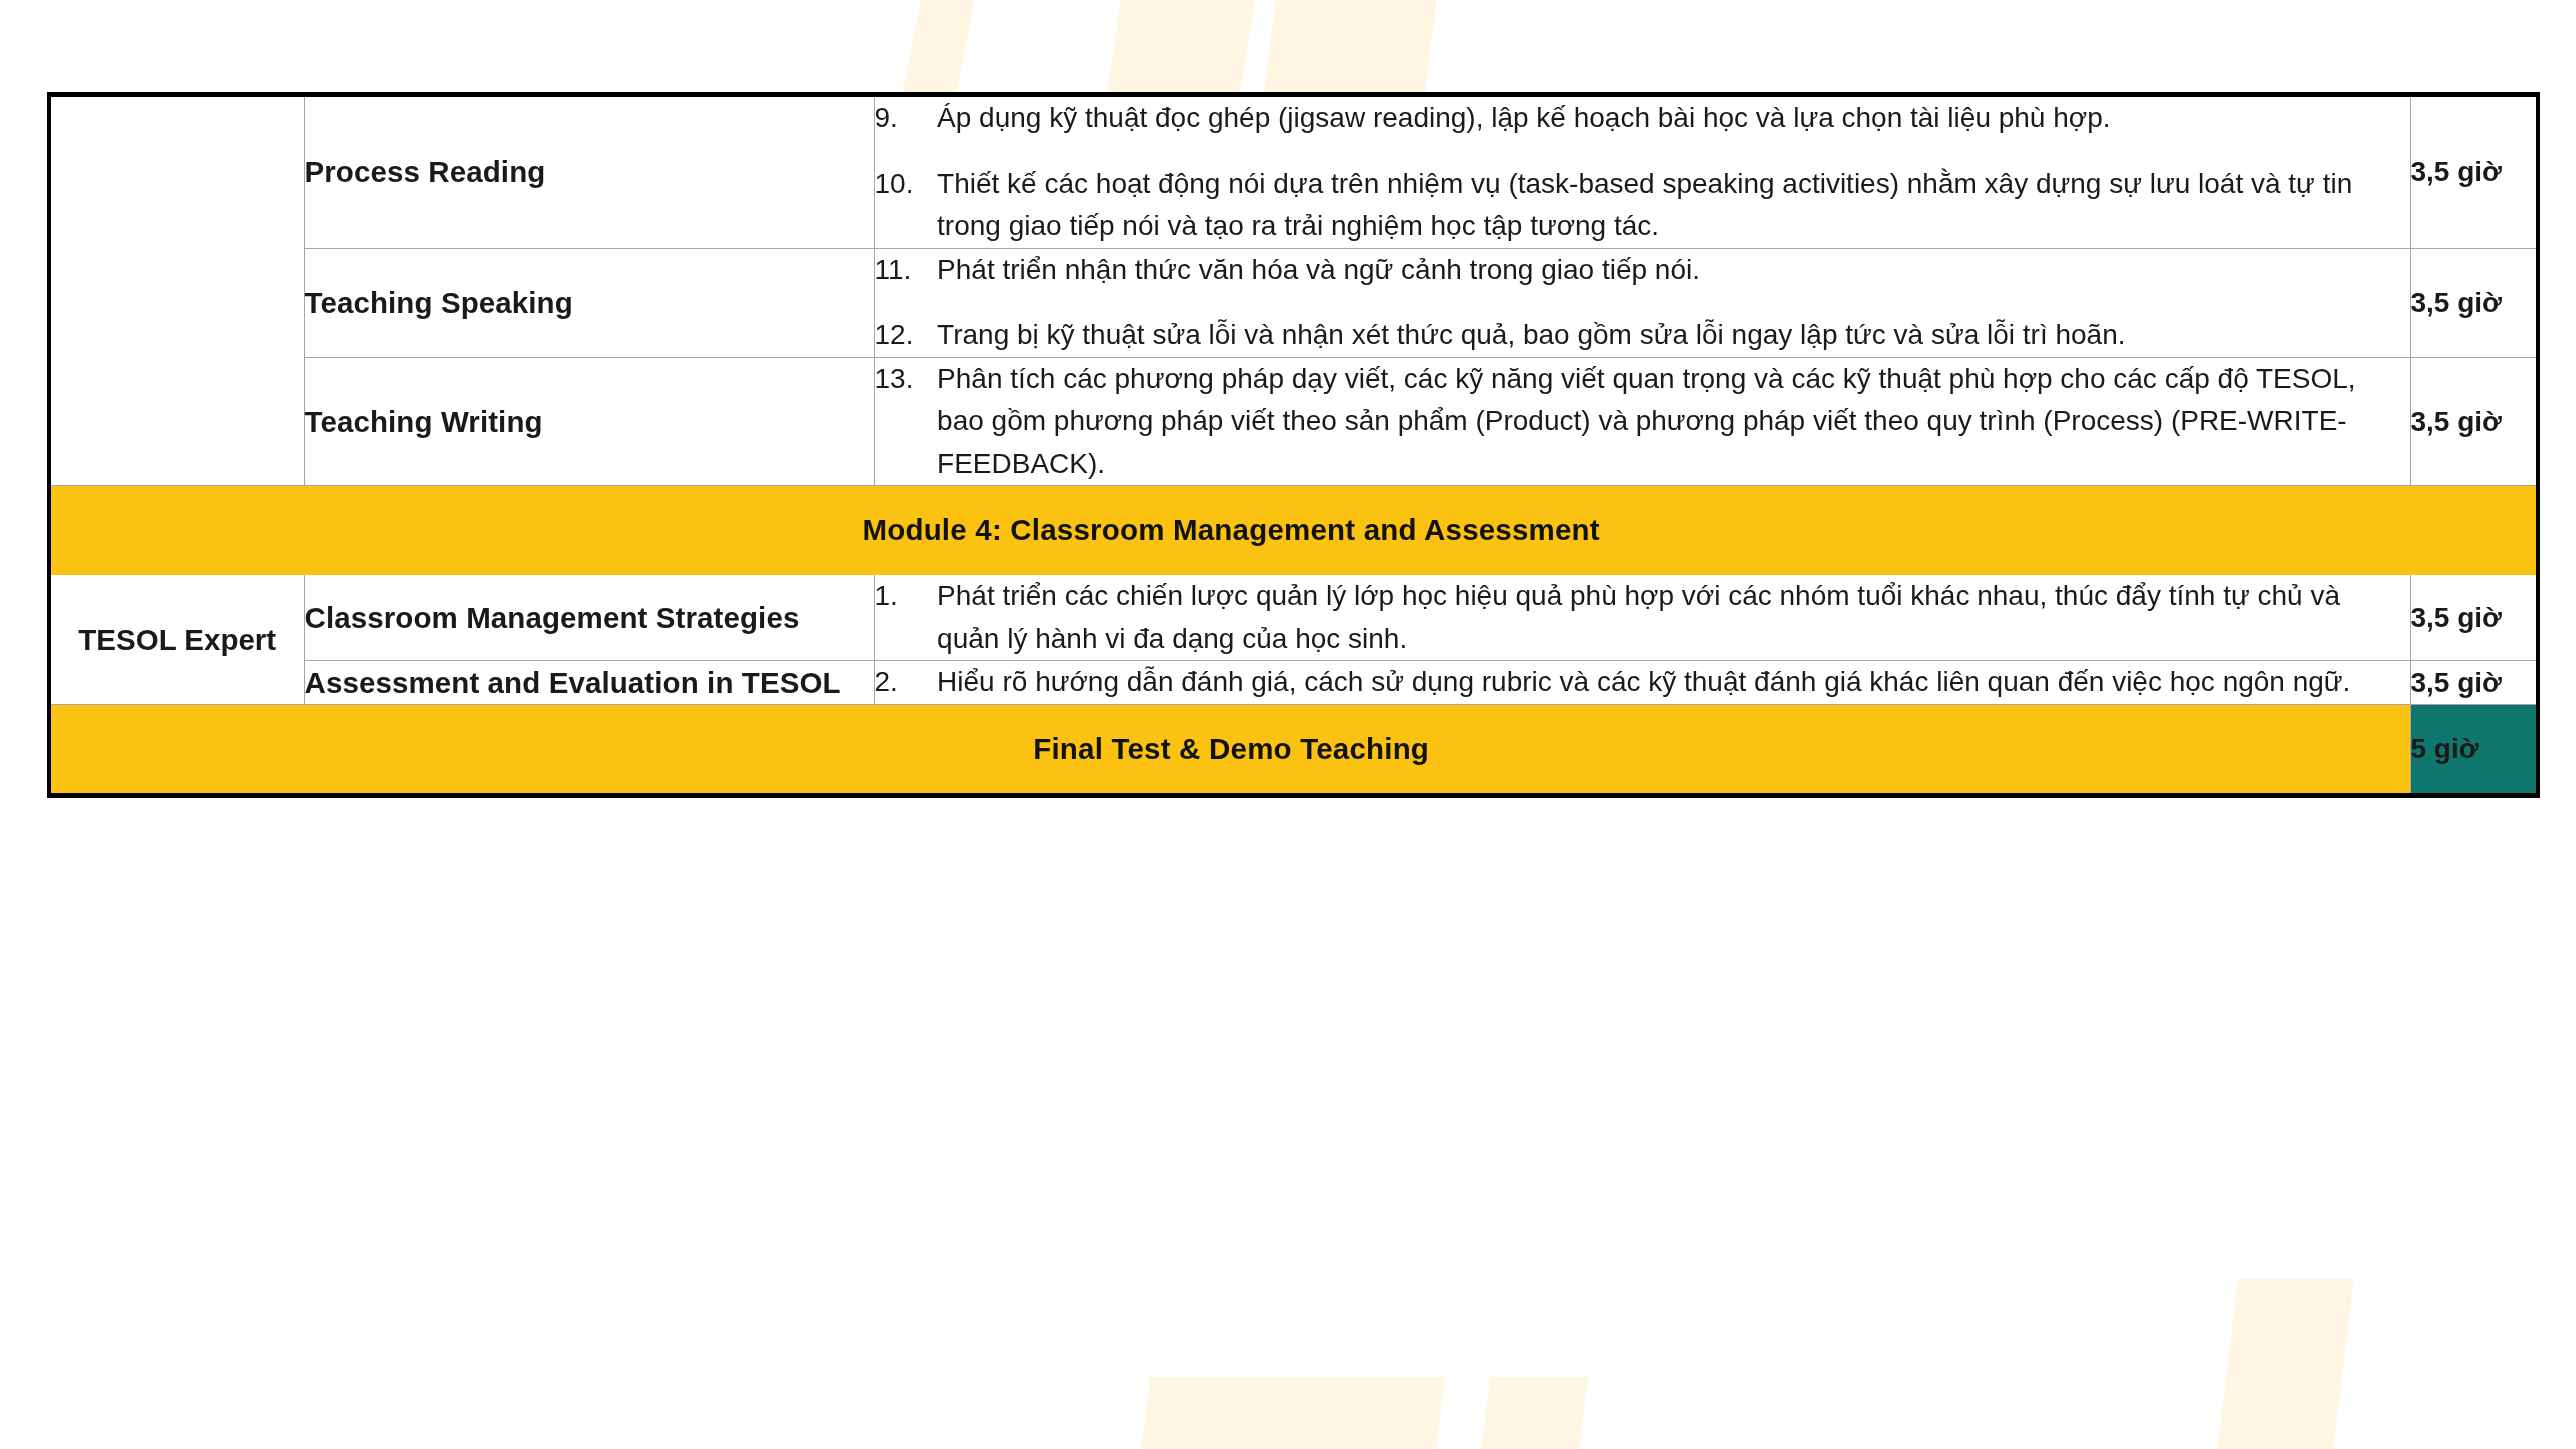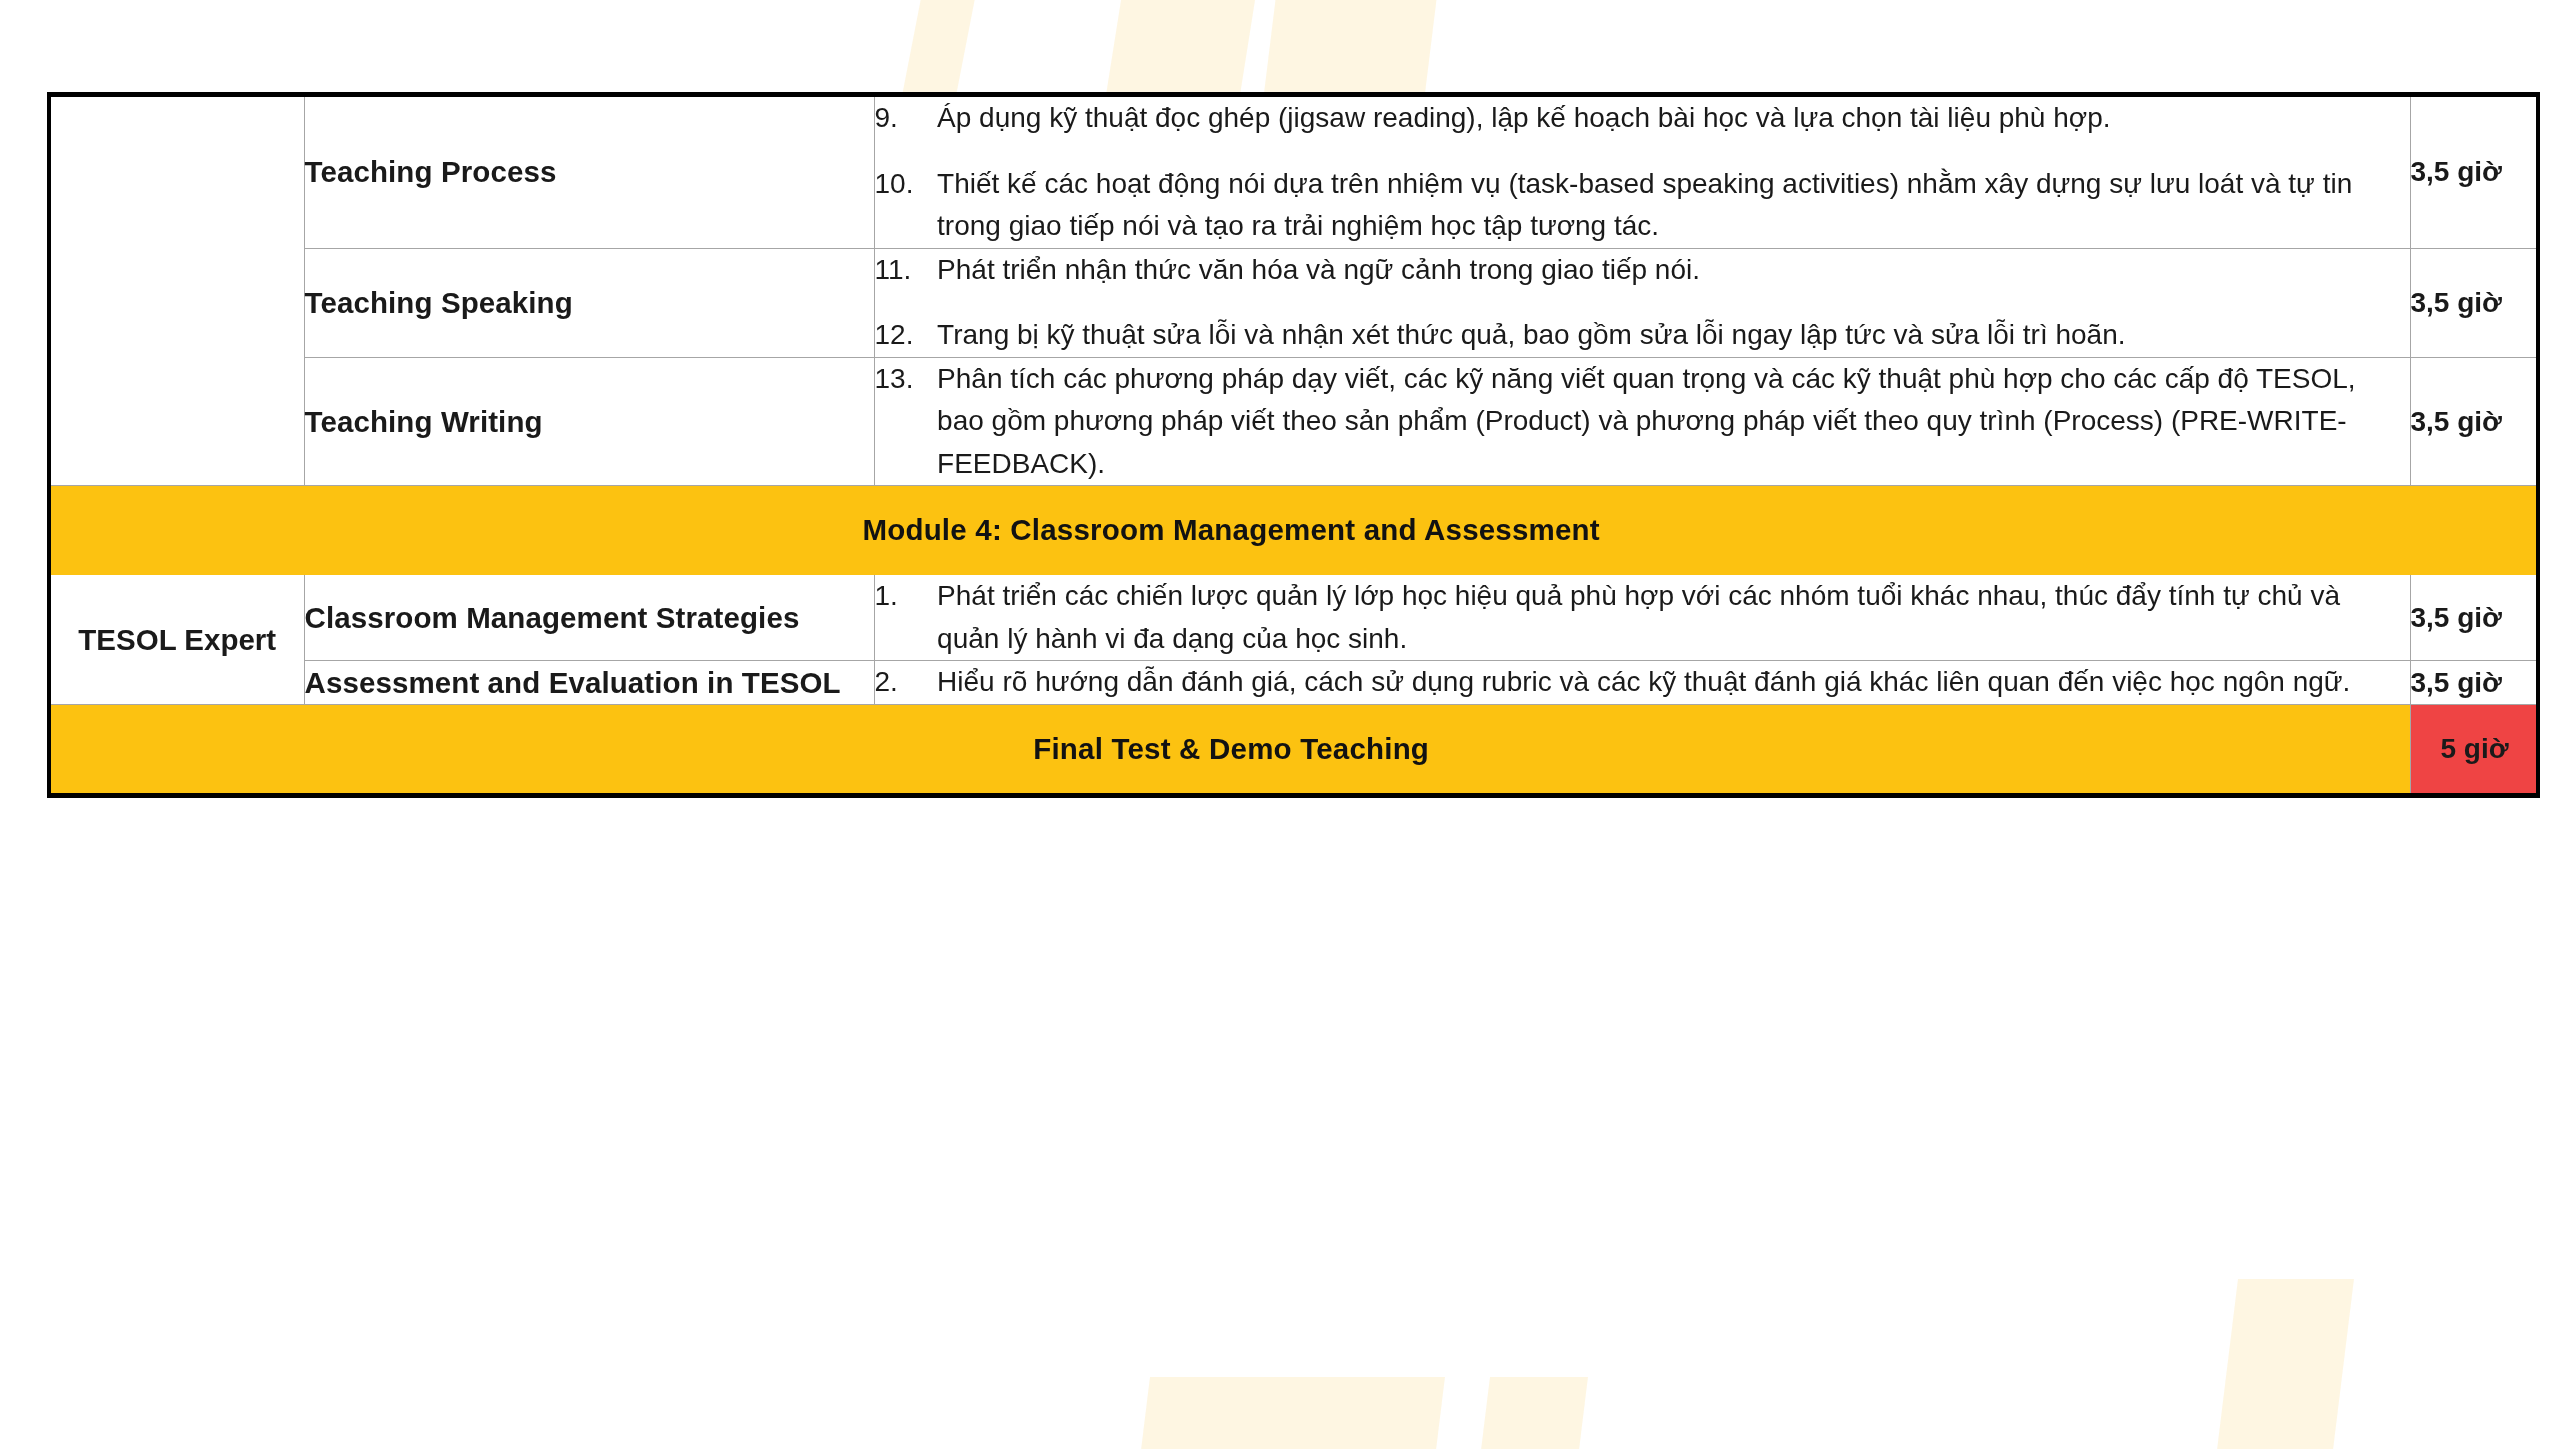--- a/index.html
+++ b/index.html
@@ -129,24 +129,23 @@
   tr.banner td.banner-cell {
     padding: 27px 0 27px 1.8px;
   }
   .banner-text {
     font-size: 29.5px;
     font-weight: bold;
     color: #121212;
     letter-spacing: 0.2px;
   }
   tr.banner td.white-hours {
-    background: #ef4444;
+    background: #0f766e;
     border-left: 1.8px solid #a6a6a6;
     border-color: #a6a6a6;
-    padding-left: 30px;
   }
   tr.banner td.banner-cell { border-right: 0; text-align: center; }
 </style>
 </head>
 <body>
 
 <div id="watermark">
   <div class="streak s1"></div>
   <div class="streak s2"></div>
   <div class="streak s3"></div>
@@ -159,21 +158,21 @@
   <table class="syllabus">
     <colgroup>
       <col class="c1">
         <col class="c2">
         <col class="c3">
         <col class="c4">
     </colgroup>
     <tbody id="table-body">
         <tr>
           <td class="grouplabel" rowspan="3"></td>
-          <td class="topic">Teaching Process</td>
+          <td class="topic">Process Reading</td>
           <td class="content">
             <ol class="items">
               <li>
                 <span class="num">9.</span>
                 <span class="txt">Áp dụng kỹ thuật đọc ghép (jigsaw reading), lập kế hoạch bài học và lựa chọn tài liệu phù hợp.</span>
               </li>
               <li>
                 <span class="num">10.</span>
                 <span class="txt">Thiết kế các hoạt động nói dựa trên nhiệm vụ (task-based speaking activities) nhằm xây dựng sự lưu loát và tự tin trong giao tiếp nói và tạo ra trải nghiệm học tập tương tác.</span>
               </li>

